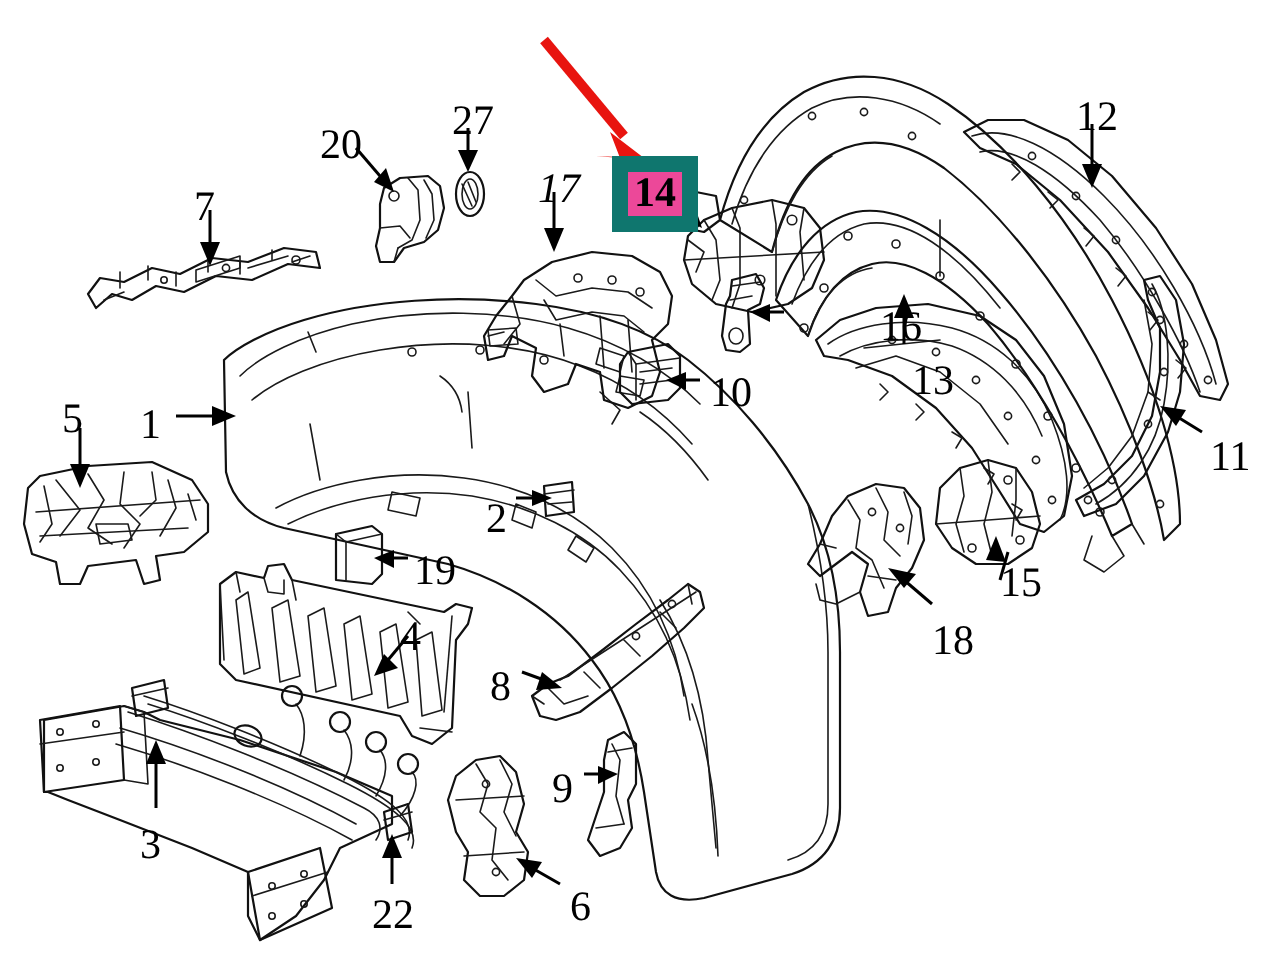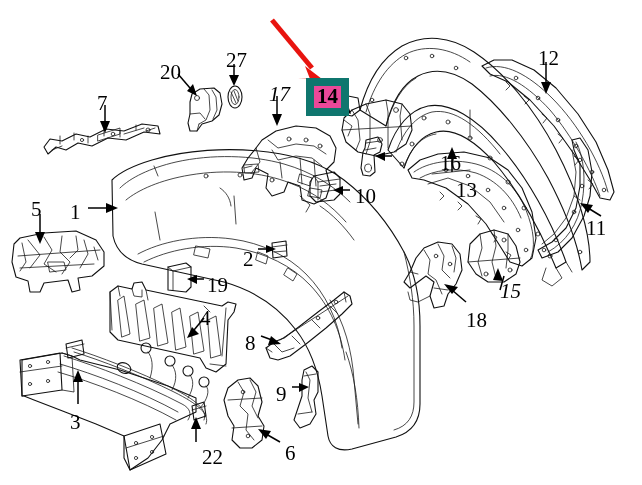--- a/index.html
+++ b/index.html
@@ -544,26 +544,26 @@
   <div class="callout-num" style="left:70px;  top:202px;">1</div>
   <div class="callout-num" style="left:243px; top:249px;">2</div>
   <div class="callout-num" style="left:70px;  top:412px;">3</div>
   <div class="callout-num" style="left:200px; top:308px;">4</div>
   <div class="callout-num" style="left:31px;  top:199px;">5</div>
   <div class="callout-num" style="left:285px; top:443px;">6</div>
   <div class="callout-num" style="left:97px;  top:93px;">7</div>
   <div class="callout-num" style="left:245px; top:333px;">8</div>
   <div class="callout-num" style="left:276px; top:384px;">9</div>
   <div class="callout-num" style="left:355px; top:186px;">10</div>
-  <div class="callout-num" style="left:586px; top:218px;">11</div>
+  <div class="callout-num" style="left:605px; top:218px;">11</div>
   <div class="callout-num" style="left:538px; top:48px;">12</div>
   <div class="callout-num" style="left:456px; top:180px;">13</div>
   <div class="callout-num highlighted" style="left:306px; top:78px;">14</div>
-  <div class="callout-num" style="left:500px; top:281px;font-style:italic;">15</div>
+  <div class="callout-num" style="left:500px; top:281px;">15</div>
   <div class="callout-num" style="left:396px; top:153px;margin-left:44px;">16</div>
   <div class="callout-num" style="left:269px; top:84px;font-style:italic;">17</div>
   <div class="callout-num" style="left:466px; top:310px;">18</div>
   <div class="callout-num" style="left:207px; top:275px;text-align:center;">19</div>
   <div class="callout-num" style="left:160px; top:62px;font-family:Liberation Serif, serif;">20</div>
   <div class="callout-num" style="left:226px; top:50px;">27</div>
-  <div class="callout-num" style="left:202px; top:447px;">22</div>
+  <div class="callout-num" style="left:186px; top:447px;">22</div>
 
 </div>
 
 </body></html>

